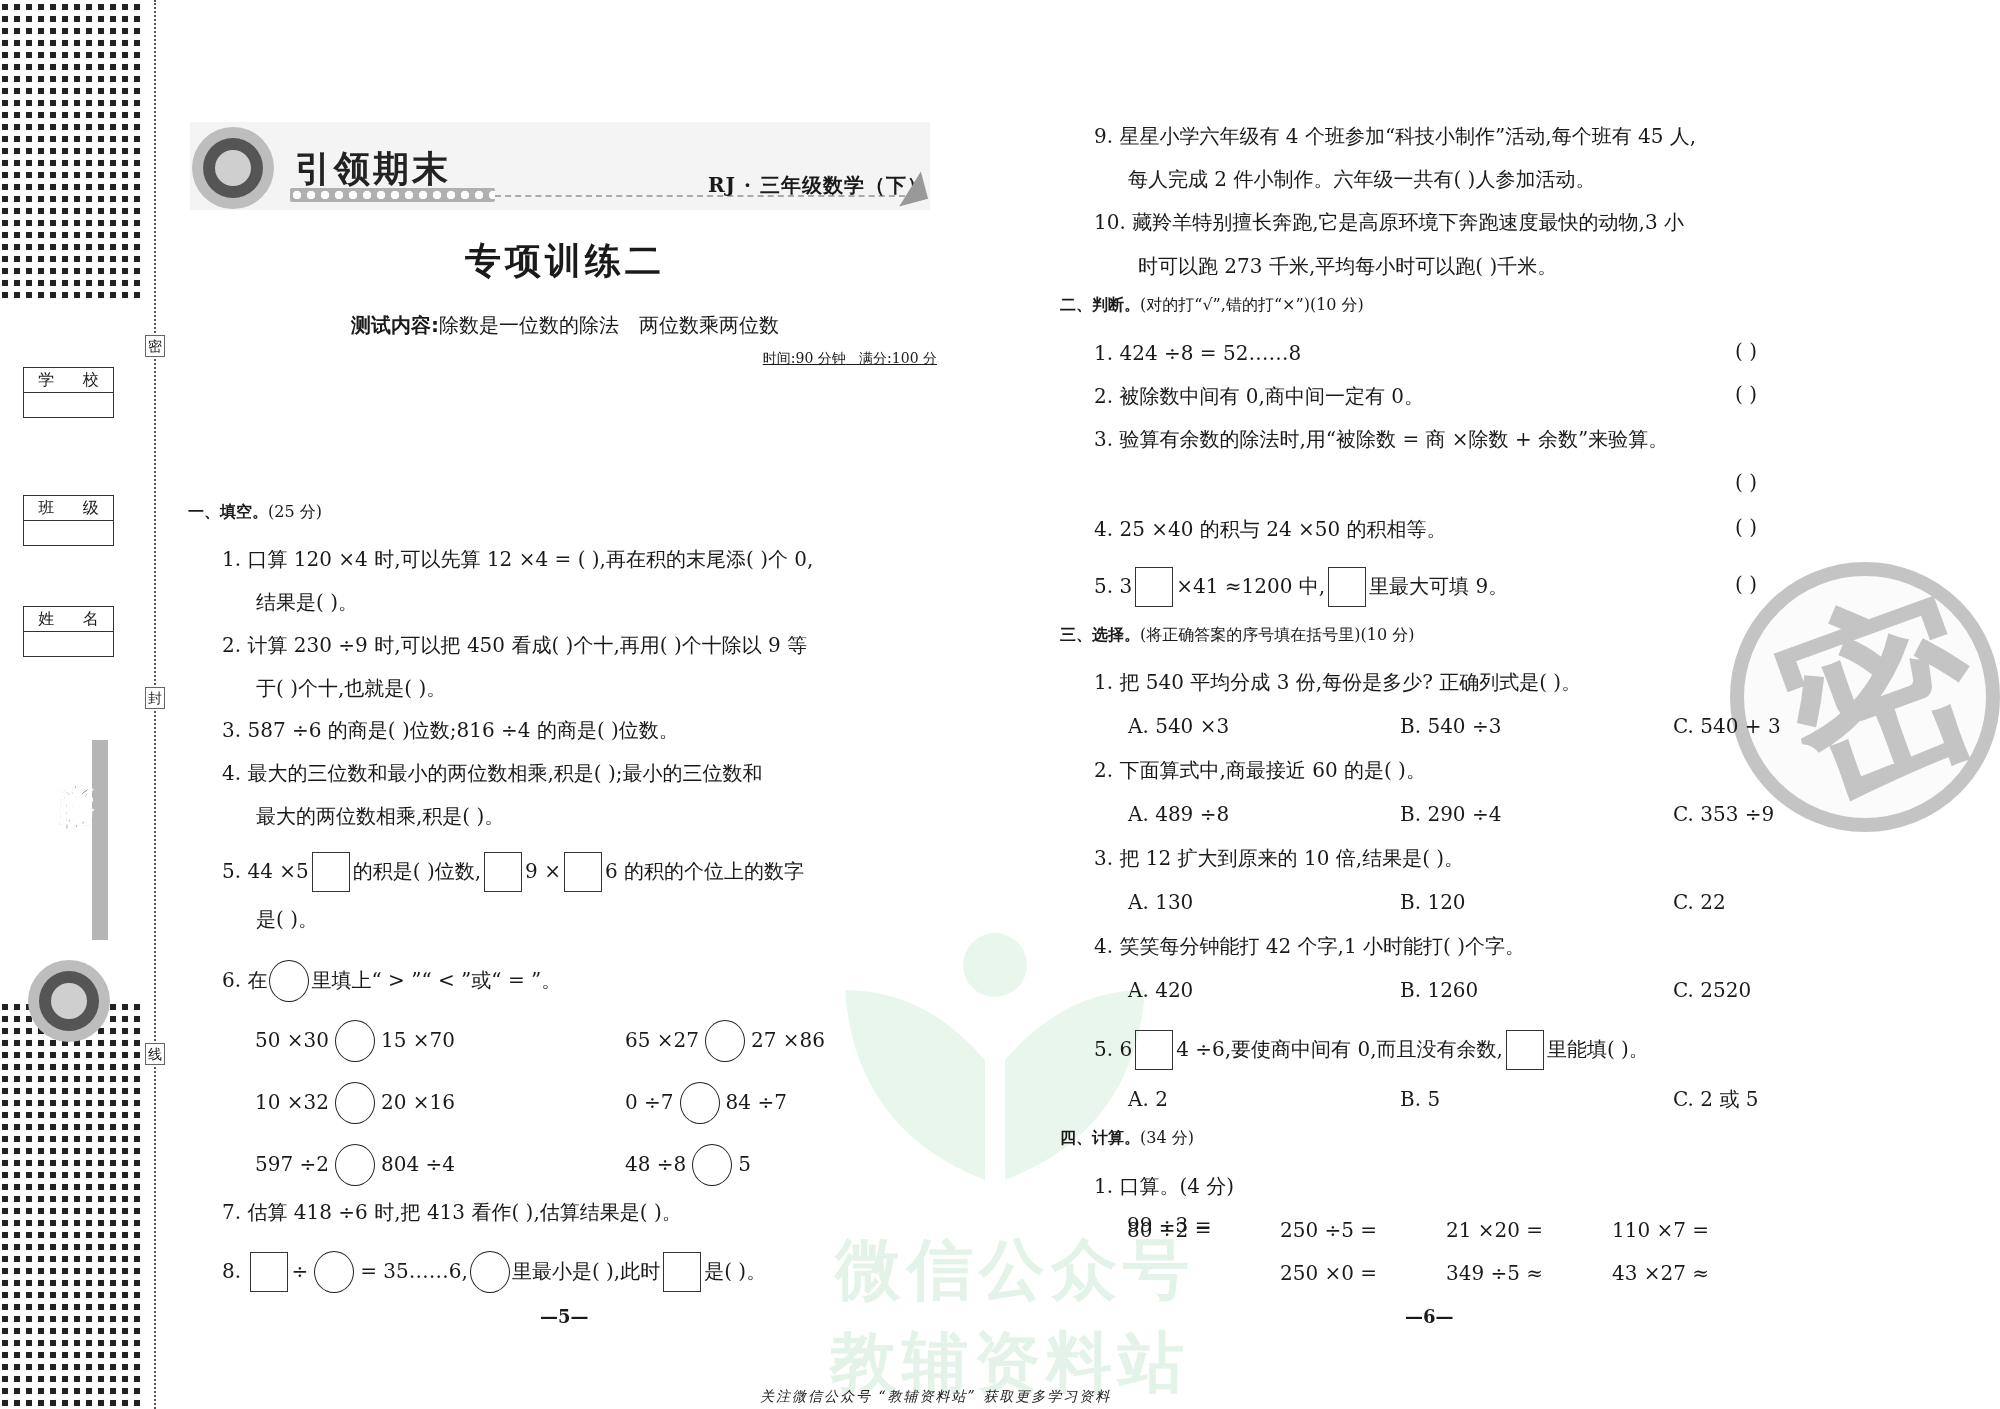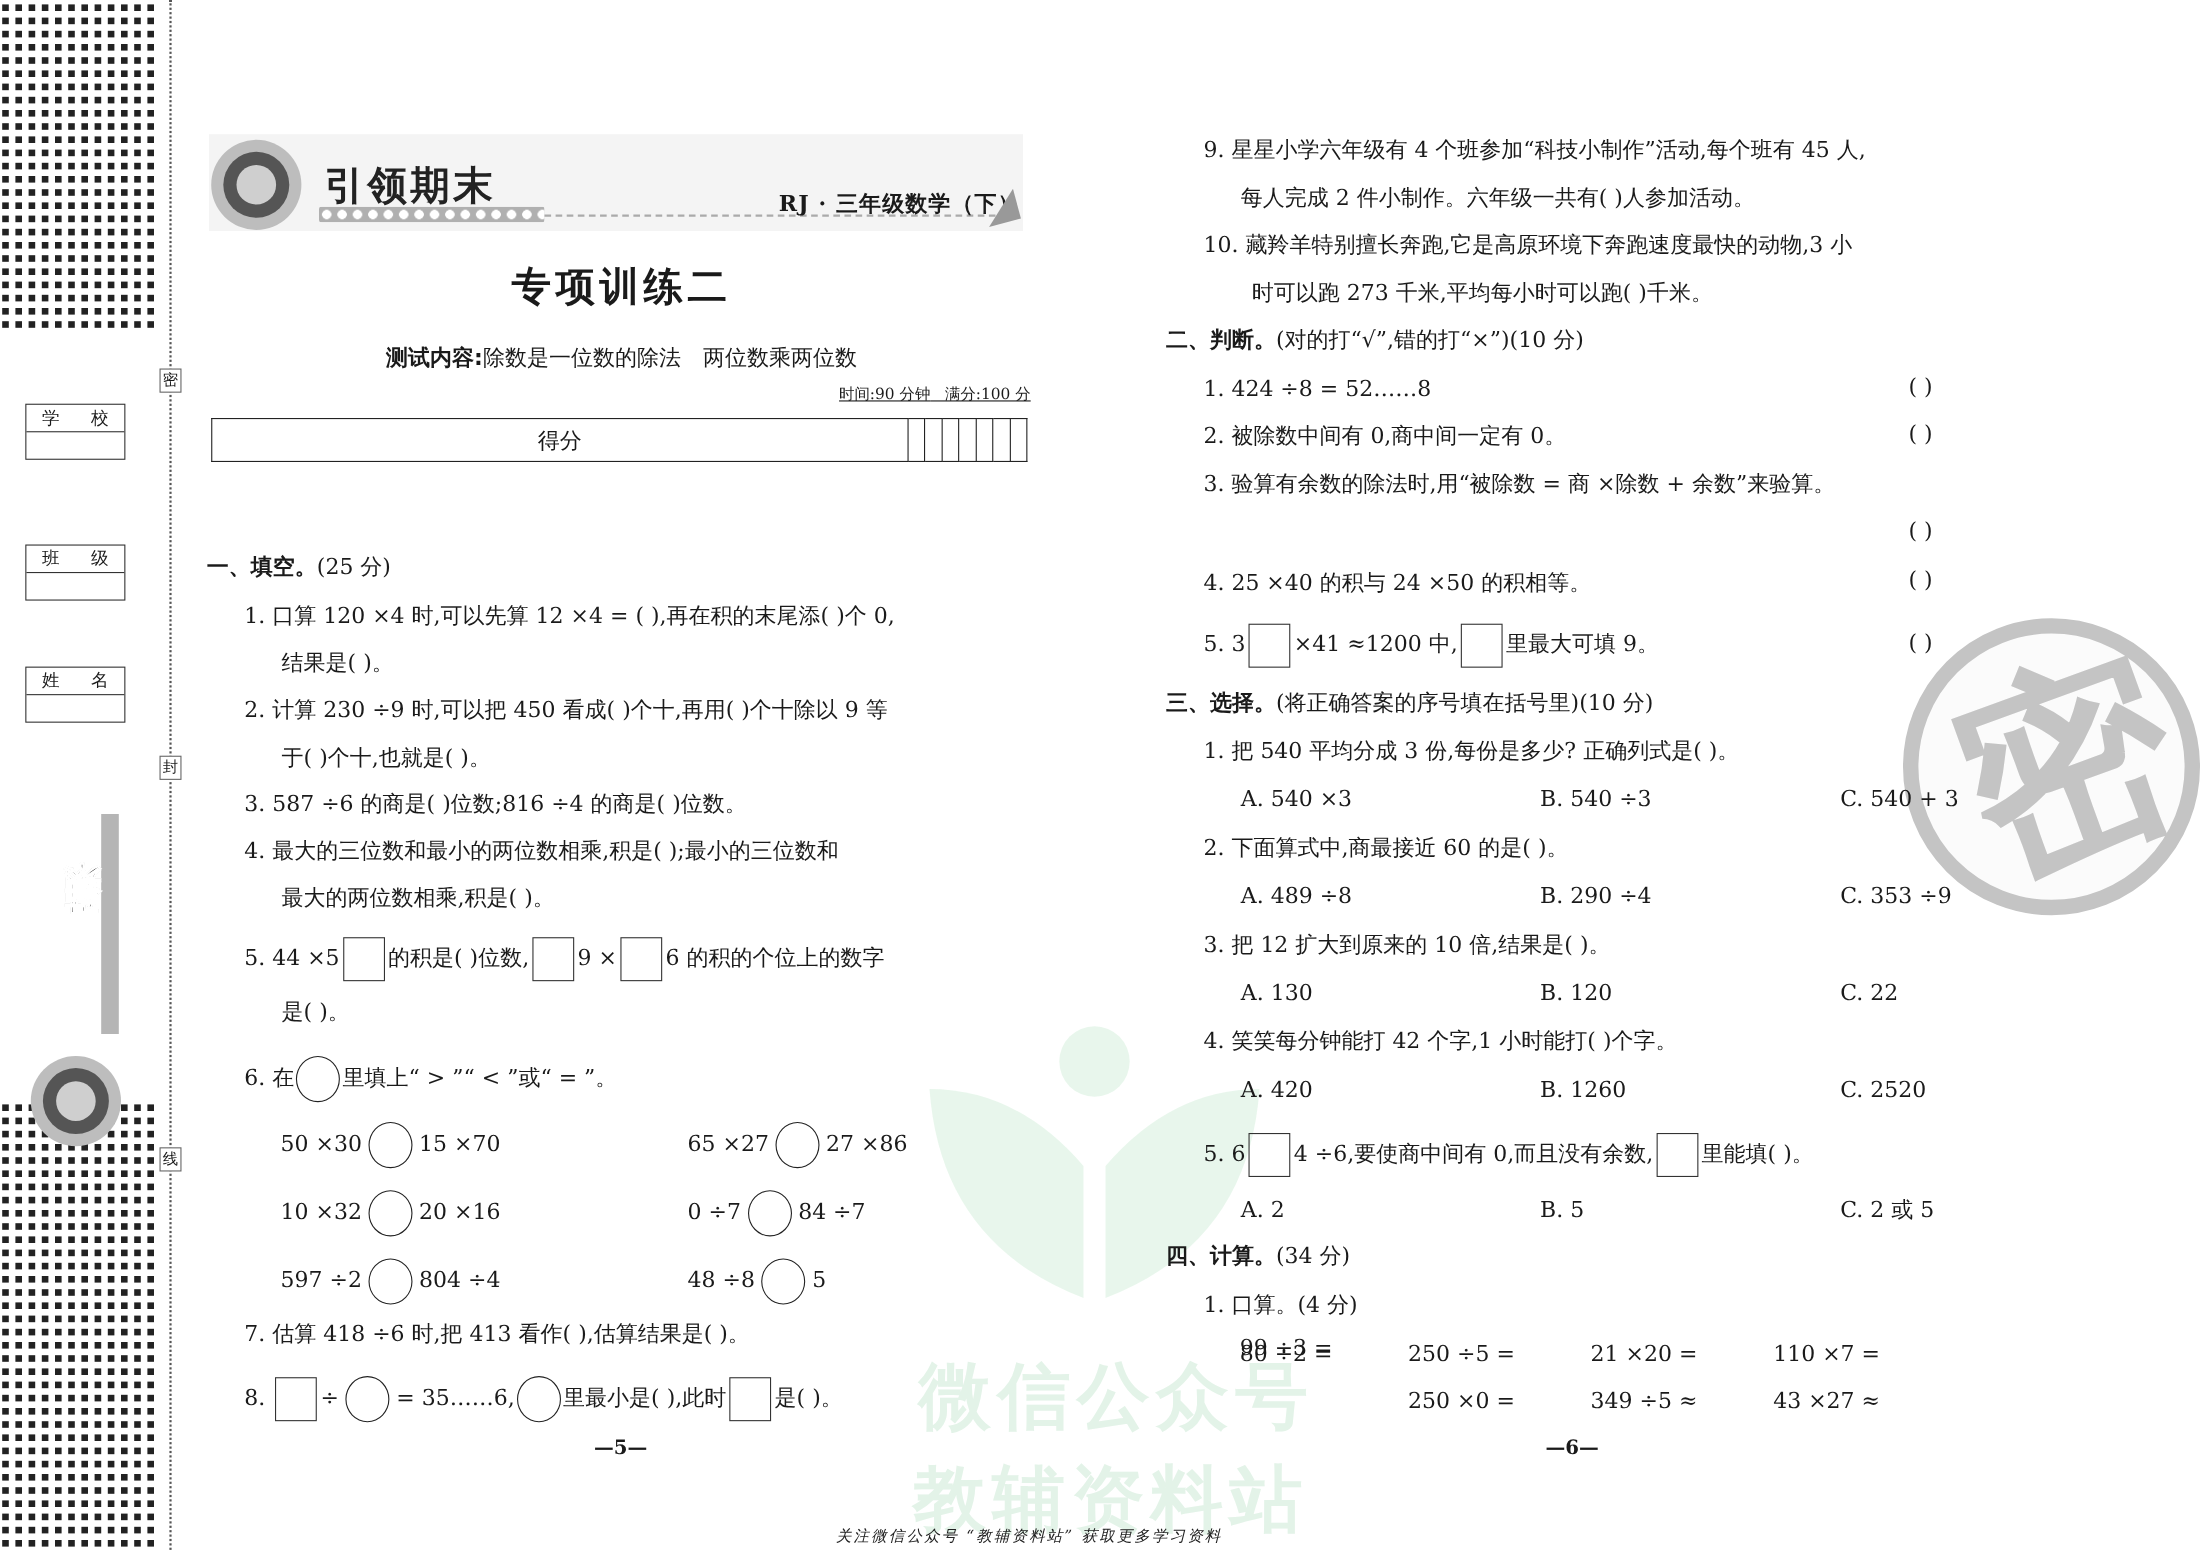--- a/index.html
+++ b/index.html
@@ -31,21 +31,21 @@
   .brand-line{position:absolute;left:495px;top:195px;width:410px;border-top:2px dashed #aaa;}
   .subject{position:absolute;left:708px;top:172px;font-size:20px;font-weight:bold;letter-spacing:1px;}
   .plane{position:absolute;left:895px;top:175px;width:0;height:0;border-left:30px solid transparent;border-bottom:28px solid #999;transform:rotate(-15deg);}
   .title{position:absolute;left:190px;width:750px;top:237px;text-align:center;font-size:36px;font-weight:bold;letter-spacing:4px;}
   .subtitle{position:absolute;left:190px;width:750px;top:312px;text-align:center;font-size:20px;}
   .subtitle b{font-family:"DejaVu Sans",sans-serif;}
   .timeline{position:absolute;right:1063px;top:350px;font-size:14px;text-decoration:underline;}
   table.score{position:absolute;left:192px;top:380px;width:742px;border-collapse:collapse;font-family:"DejaVu Sans",sans-serif;font-size:20px;}
   table.score td{border:1.5px solid #222;height:34px;text-align:center;padding:0;}
   table.score tr:first-child td{height:38px;}
-  .sec{position:absolute;font-size:20px;font-weight:bold;font-family:"DejaVu Sans",sans-serif;}
+  .sec{position:absolute;font-size:16px;font-weight:bold;font-family:"DejaVu Sans",sans-serif;}
   .sec span.note{font-weight:normal;font-family:"DejaVu Serif",serif;}
   .q{position:absolute;font-size:20px;white-space:nowrap;line-height:28px;}
   .box{display:inline-block;width:36px;height:38px;border:1.5px solid #333;vertical-align:middle;margin:0 3px;}
   .circ{display:inline-block;width:38px;height:40px;border:1.5px solid #222;border-radius:50%;vertical-align:middle;margin:0 6px;}
   .paren{position:absolute;font-size:20px;}
   .pageno{position:absolute;font-size:18px;font-weight:bold;}
   .footer-note{position:absolute;left:760px;top:1388px;font-size:14px;font-style:italic;letter-spacing:2px;color:#222;}
   .wm-logo{position:absolute;left:835px;top:930px;width:320px;height:260px;opacity:.55;}
   .wm-text{position:absolute;font-family:"DejaVu Sans",sans-serif;font-weight:bold;font-size:66px;color:#e3f3e8;letter-spacing:6px;}
   .stamp{position:absolute;left:1730px;top:562px;width:270px;height:270px;border-radius:50%;border:14px solid #c4c4c4;box-sizing:border-box;
@@ -819,30 +819,20 @@
 <div class="title">专项训练二</div>
 <div class="subtitle">
   <b>测试内容:</b><span>除数是一位数的除法　两位数乘两位数</span>
 </div>
 <div class="timeline">
   <span>时间:90 分钟</span>&nbsp;&nbsp;&nbsp;<span>满分:100 分</span>
 </div>
 
 <table class="score">
   <tbody>
-  <tr>
-    <td>得分</td>
-    <td></td>
-    <td></td>
-    <td></td>
-    <td></td>
-    <td></td>
-    <td></td>
-    <td></td>
-  </tr>
 </tbody>
   </table>
 
 <svg class="wm-logo" viewBox="0 0 320 260">
   <circle cx="160" cy="35" r="32" fill="#d6f0dd"></circle>
   <path d="M10 60 Q90 60 150 130 L150 250 Q20 200 10 60 Z" fill="#d6f0dd"></path>
   <path d="M310 60 Q230 60 170 130 L170 250 Q300 200 310 60 Z" fill="#d6f0dd"></path>
 </svg>
 <div class="wm-text" style="left:835px;top:1225px;">微信公众号</div>
 <div class="wm-text" style="left:830px;top:1318px;">教辅资料站</div>

